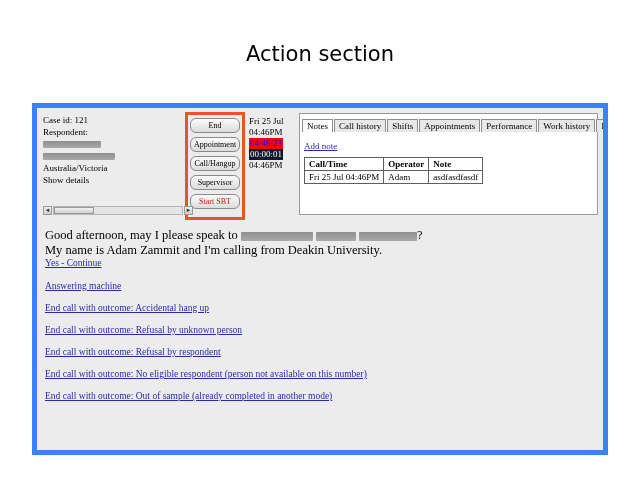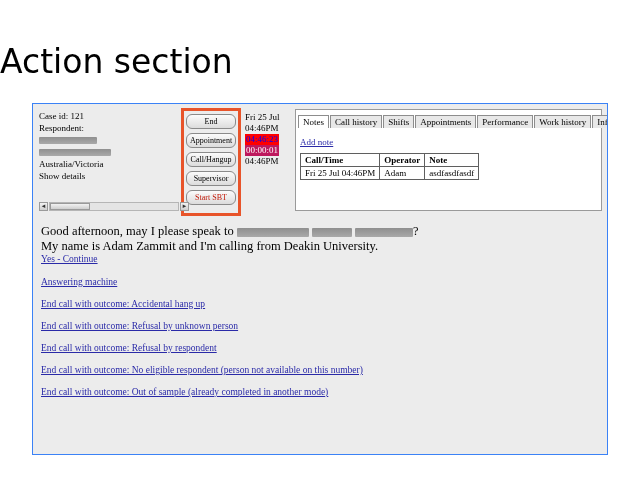--- a/index.html
+++ b/index.html
@@ -8,35 +8,36 @@
   }
   body {
     width: 640px;
     height: 480px;
     background: #ffffff;
     font-family: "Liberation Serif", serif;
     overflow: hidden;
     position: relative;
   }
   #slide-title {
+    text-align: center;
     font-family: "DejaVu Sans", sans-serif;
-    font-size: 33px;
+    font-size: 21px;
     color: #000000;
     letter-spacing: 0px;
     margin-top: 42px;
     font-weight: normal;
   }
   #screenshot {
     position: absolute;
     left: 32px;
     top: 103px;
     width: 576px;
     height: 352px;
     background: #ececec;
-    border: 1px solid #3b82f6;
+    border: 5px solid #3b82f6;
     box-sizing: border-box;
     overflow: hidden;
   }
   
   .top-area {
     position: relative;
     height: 112px;
   }
   .case-panel {
     position: absolute;
@@ -108,21 +109,21 @@
     color: #000;
     line-height: 11px;
   }
   .time-col .hl {
     background: #ff0000;
     color: #0000ff;
     display: inline-block;
     padding: 0 1px;
   }
   .time-col .hl2 {
-    background: #be185d;
+    background: #0f172a;
     color: #ffffff;
     display: inline-block;
     padding: 0 1px;
   }
   .scrollbar {
     position: absolute;
     left: 6px;
     top: 98px;
     width: 150px;
     height: 9px;

